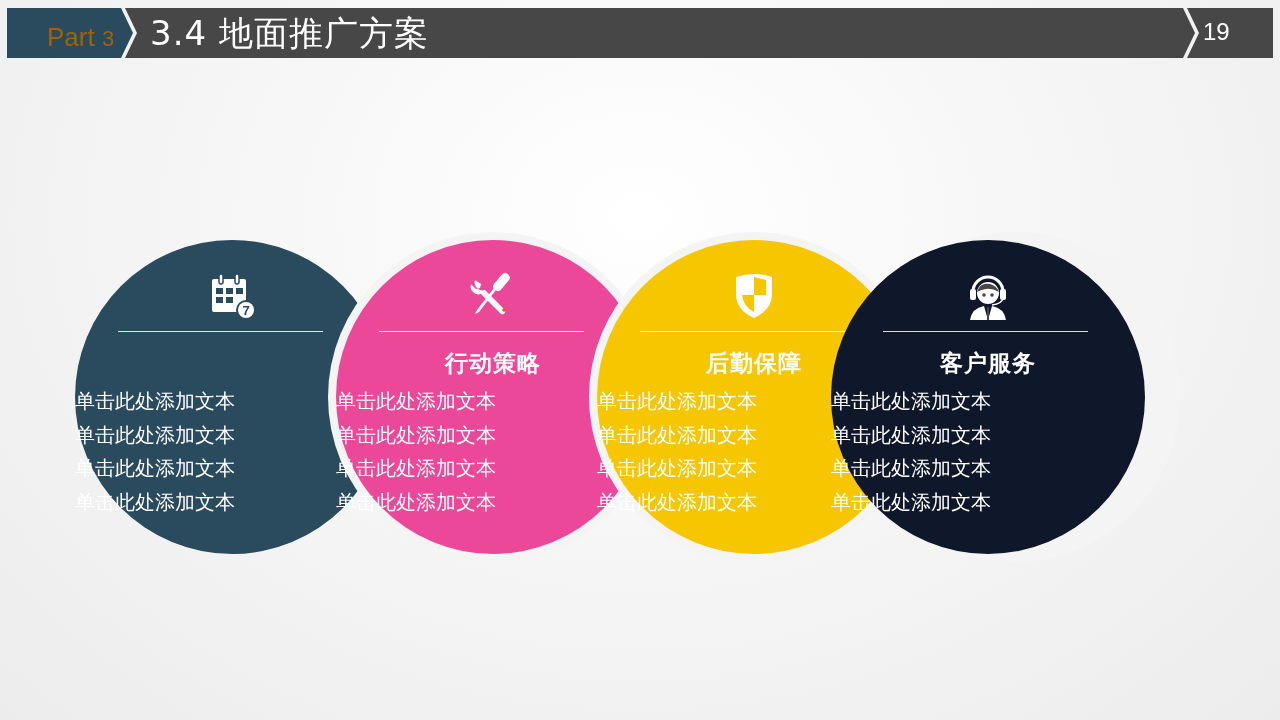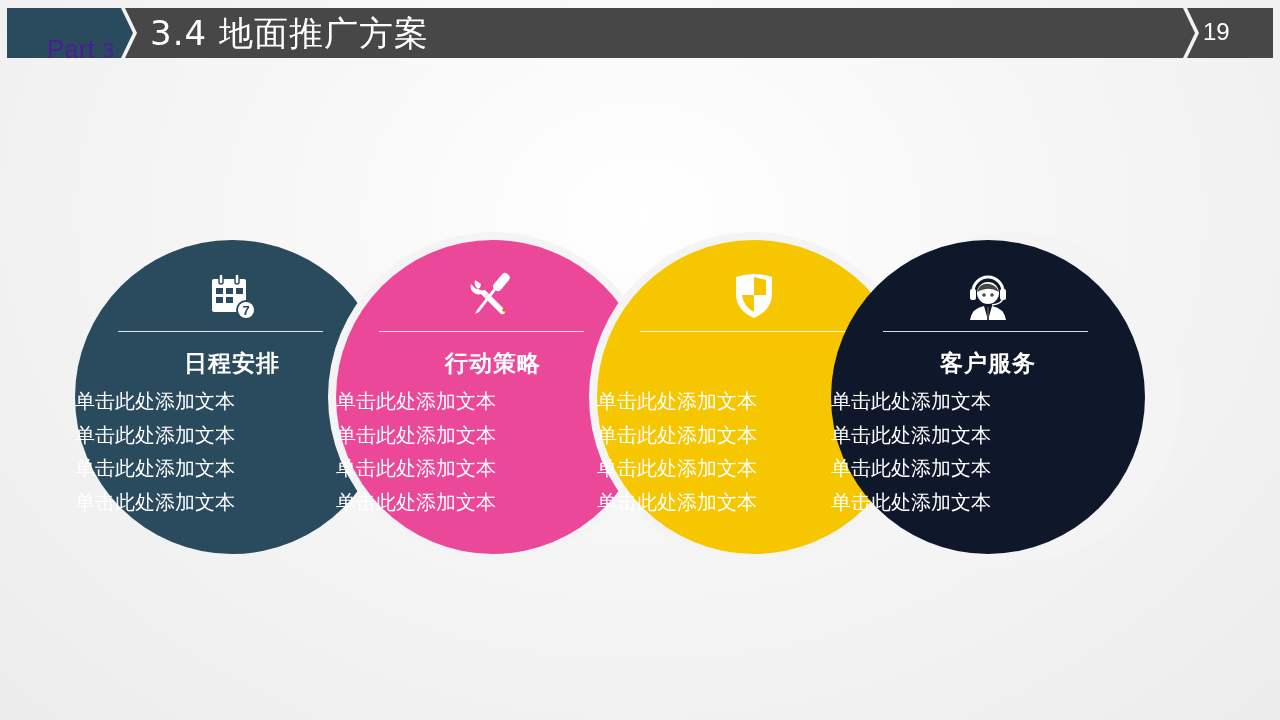--- a/index.html
+++ b/index.html
@@ -16,22 +16,22 @@
     position:absolute; left:0; top:0; height:50px; width:130px;
     background:#2a4a5e;
     clip-path: polygon(0 0, 116px 0, 128px 25px, 116px 50px, 0 50px);
   }
   .hdr-part-sep {
     position:absolute; left:114px; top:0; width:20px; height:50px;
     background:#f2f2f2;
     clip-path: polygon(0 0, 4px 0, 16px 25px, 4px 50px, 0 50px, 12px 25px);
   }
   .hdr-part-label {
-    position:absolute; left:40px; top:16px; height:50px; line-height:50px;
-    color:#4c1d95; font-family:"Liberation Sans", sans-serif; font-size:26px;
+    position:absolute; left:40px; top:4px; height:50px; line-height:50px;
+    color:#a16207; font-family:"Liberation Sans", sans-serif; font-size:26px;
   }
   .hdr-part-label .num { font-size:22px; }
   .hdr-title {
     position:absolute; left:143px; top:0; height:50px; line-height:50px;
     color:#fff; font-size:34px; letter-spacing:1px;
   }
   .hdr-page-sep {
     position:absolute; left:1176px; top:0; width:20px; height:50px;
     background:#f2f2f2;
     clip-path: polygon(0 0, 4px 0, 16px 25px, 4px 50px, 0 50px, 12px 25px);
@@ -94,21 +94,20 @@
         <rect x="20" y="18" width="7" height="6"></rect>
         <rect x="30" y="18" width="7" height="6"></rect>
       <rect x="10" y="27" width="7" height="6"></rect>
         <rect x="20" y="27" width="7" height="6"></rect>
     </g>
     <circle cx="40" cy="40" r="10" fill="#2a4a5e"></circle>
     <circle cx="40" cy="40" r="8" fill="#fff"></circle>
     <text x="40" y="45" text-anchor="middle" font-family="Liberation Sans, sans-serif" font-weight="bold" font-size="13" fill="#2a4a5e">7</text>
   </svg>
   <div class="divider"></div>
-  <div class="title">日程安排</div>
   <div class="lines">
     <span class="line">单击此处添加文本</span>
     <span class="line">单击此处添加文本</span>
     <span class="line">单击此处添加文本</span>
     <span class="line">单击此处添加文本</span>
   </div>
 </div>
 
 <div class="ring" style="left:328px; z-index:2;"></div>
 <div class="circle" style="left:336px; background:#ec4899; z-index:3;">
@@ -131,20 +130,21 @@
 </div>
 
 <div class="ring" style="left:589px; z-index:4;"></div>
 <div class="circle" style="left:597px; background:#f6c700; z-index:5;">
   <svg class="icon" viewBox="0 0 52 52">
     <path d="M8 7 Q26 1 44 7 L44 24 Q44 40 26 48 Q8 40 8 24 Z" fill="#fff"></path>
     <path d="M26 7 L38 10 L38 25 L26 25 Z" fill="#f6c700"></path>
     <path d="M26 25 L14 25 Q15 36 26 42 Z" fill="#f6c700"></path>
   </svg>
   <div class="divider"></div>
+  <div class="title">后勤保障</div>
   <div class="lines">
     <span class="line">单击此处添加文本</span>
     <span class="line">单击此处添加文本</span>
     <span class="line">单击此处添加文本</span>
     <span class="line">单击此处添加文本</span>
   </div>
 </div>
 
 <div class="ring" style="left:850px; z-index:6;"></div>
 <div class="circle" style="left:831px; background:#0f172a; z-index:7;">

